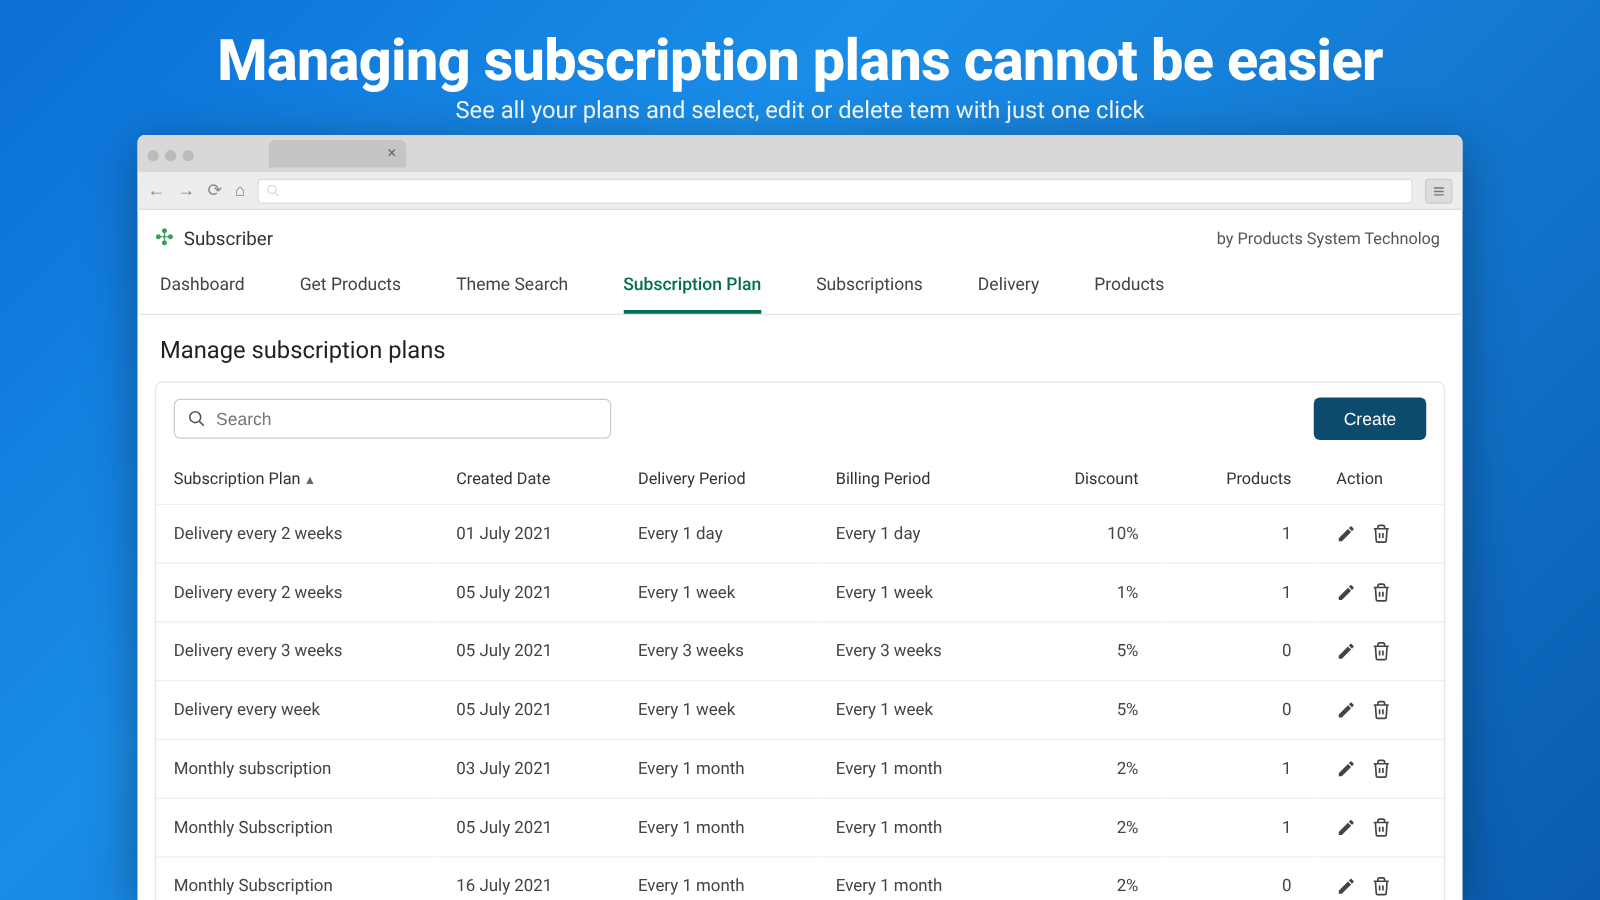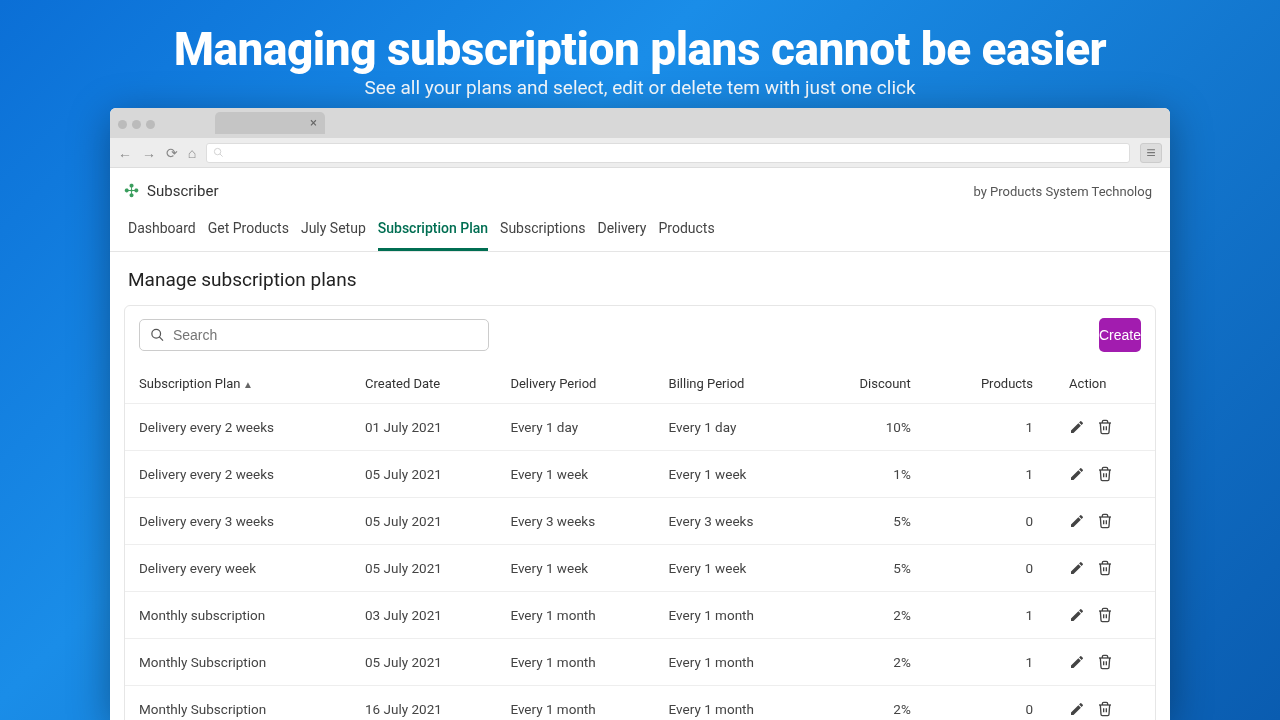--- a/index.html
+++ b/index.html
@@ -26,31 +26,31 @@
 .navicons { color:#888; font-size:14px; display:flex; gap:10px; }
 .addr { flex:1; background:#fff; height:20px; border-radius:3px; border:1px solid #ddd; display:flex; align-items:center; padding:0 6px;}
 .addr svg { opacity:.4; }
 .menu-btn { width:22px; height:20px; background:#ddd; border:1px solid #ccc; border-radius:3px; display:flex; align-items:center; justify-content:center; color:#777; }
 
 .appheader { display:flex; justify-content:space-between; align-items:center; padding:14px 18px 10px 14px; }
 .brand { display:flex; align-items:center; gap:8px; font-size:15px; color:#333; }
 .logo-glyph { color:#3a9d5d; font-size:18px; line-height:1; }
 .byline { font-size:13px; color:#555; }
 
-.tabs { display:flex; gap:12px; padding:0 18px; border-bottom:1px solid #e5e5e5; font-size:14px; color:#444; }
+.tabs { display:flex; gap:44px; padding:0 18px; border-bottom:1px solid #e5e5e5; font-size:14px; color:#444; }
 .tab { padding:10px 0 12px; cursor:pointer; }
 .tab.active { color:#006e52; border-bottom:3px solid #006e52; font-weight:500; }
 
 .page-title { font-size:19px; color:#222; padding:16px 18px 14px; }
 
 .card { margin:0 14px; border:1px solid #e6e6e6; border-radius:6px; background:#fff; }
 .toolbar { display:flex; justify-content:space-between; align-items:center; padding:12px 14px 10px; gap:16px;}
 .search { display:flex; align-items:center; gap:8px; border:1px solid #ccc; border-radius:5px; padding:7px 10px; width:350px; color:#777;}
 .search input { border:none; outline:none; font-size:14px; width:100%; color:#333; background:transparent;}
-.create-btn { background:#a21caf; color:#fff; border:none; border-radius:5px; padding:9px 0; font-size:14px; font-weight:500; cursor:pointer;}
+.create-btn { background:#0c4a6e; color:#fff; border:none; border-radius:5px; padding:9px 24px; font-size:14px; font-weight:500; cursor:pointer;}
 
 table { width:100%; border-collapse:collapse; font-size:13.5px; color:#333; }
 th { text-align:left; font-weight:400; color:#333; font-size:13px; padding:14px 14px 12px; border-bottom:1px solid #eee;}
 th.sort::after { content:" ▲"; font-size:10px; color:#666; }
 td { padding:15px 14px; border-bottom:1px solid #eee; color:#444; }
 .col-disc, .col-prod { text-align:right; padding-right:22px; }
 .actions { display:flex; gap:12px; color:#555; }
 .actions span { cursor:pointer; }
 svg { display:block; }
 </style>
@@ -89,21 +89,21 @@
     <div class="brand">
       <span class="logo-glyph">✣</span>
       <span>Subscriber</span>
     </div>
     <div class="byline">by Products System Technolog</div>
   </div>
 
   <div class="tabs" id="tabs">
       <div class="tab">Dashboard</div>
       <div class="tab">Get Products</div>
-      <div class="tab">July Setup</div>
+      <div class="tab">Theme Search</div>
       <div class="tab active">Subscription Plan</div>
       <div class="tab">Subscriptions</div>
       <div class="tab">Delivery</div>
       <div class="tab">Products</div>
     </div>
 
   <div class="page-title">Manage subscription plans</div>
 
   <div class="card">
     <div class="toolbar">

